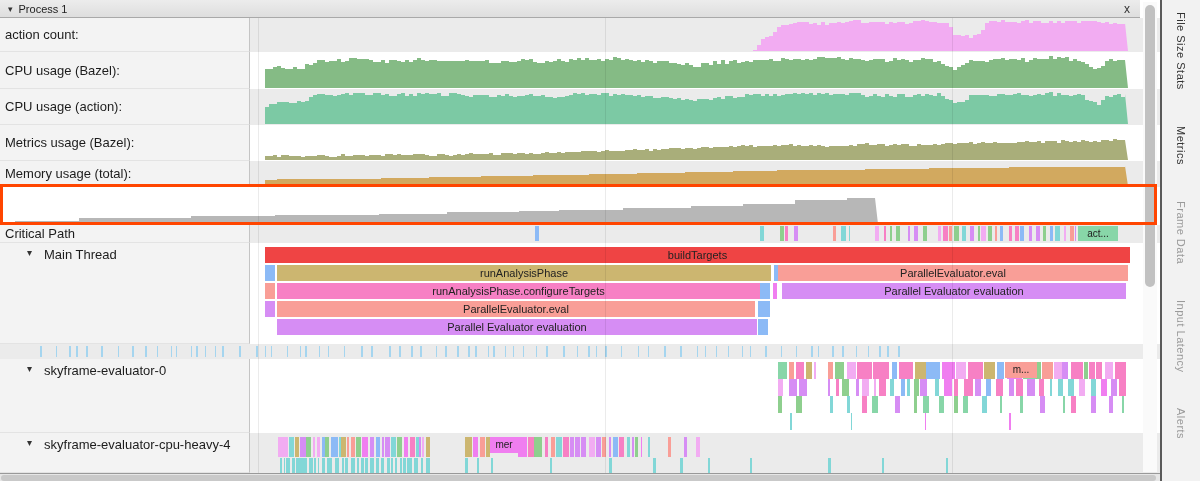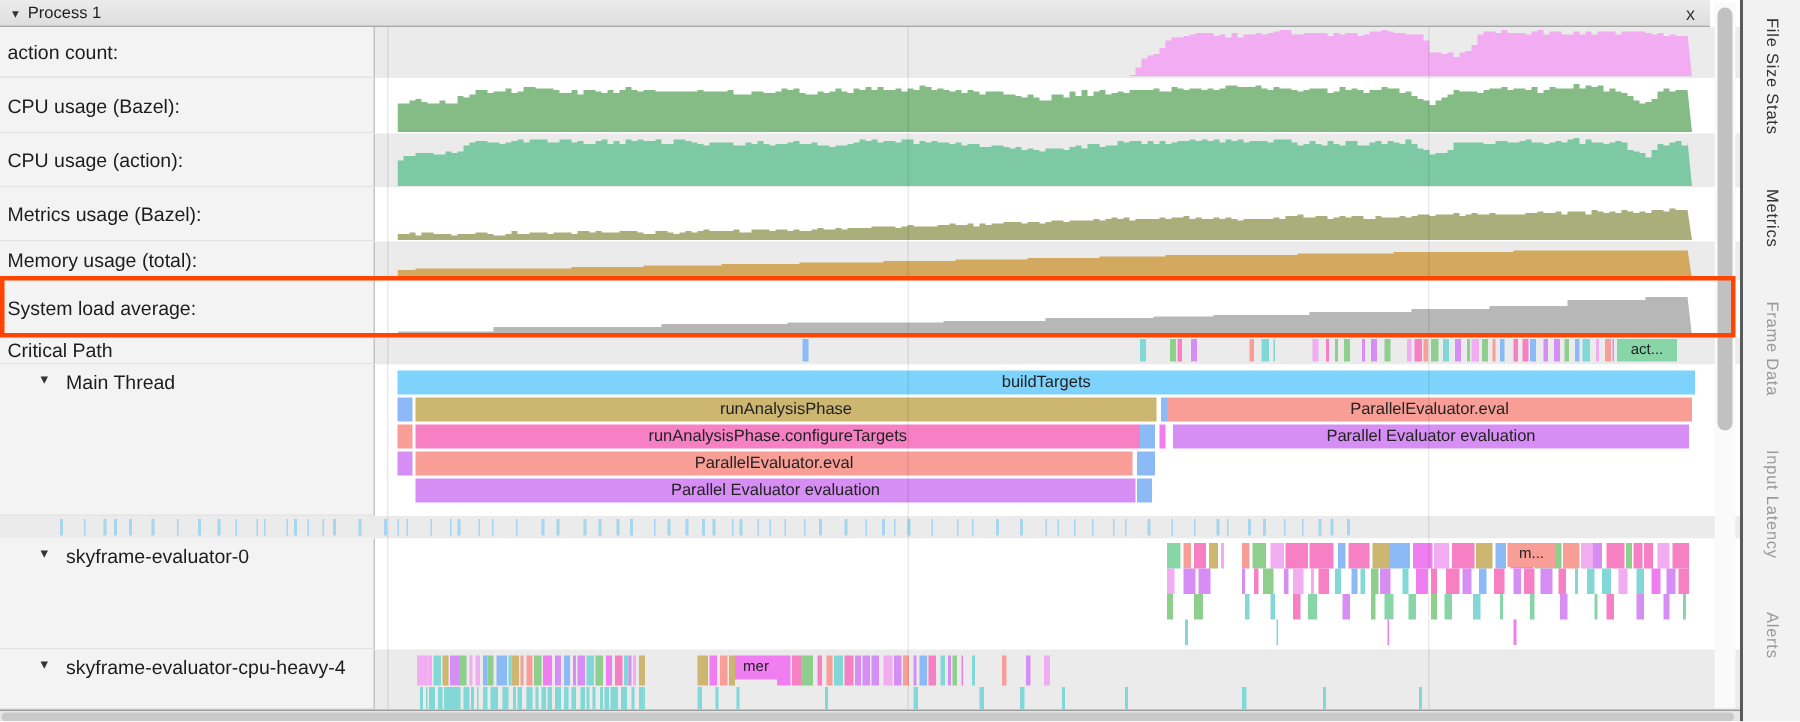--- a/index.html
+++ b/index.html
@@ -117,23 +117,20 @@
         </div>
       <div class="row-chart bg-g" id="ch-mem_total">
           <div class="chartbox">
             <svg viewBox="0 0 863 23" preserveAspectRatio="none">
               <path d="M0,23L0,23L0,17L4,17L4,17L8,17L8,17L12,17L12,16L16,16L16,16L20,16L20,16L24,16L24,16L28,16L28,16L32,16L32,16L36,16L36,16L40,16L40,16L44,16L44,16L48,16L48,16L52,16L52,16L56,16L56,16L60,16L60,16L64,16L64,16L68,16L68,16L72,16L72,16L76,16L76,16L80,16L80,16L84,16L84,16L88,16L88,16L92,16L92,16L96,16L96,16L100,16L100,16L104,16L104,16L108,16L108,16L112,16L112,16L116,16L116,15L120,15L120,15L124,15L124,15L128,15L128,15L132,15L132,15L136,15L136,15L140,15L140,15L144,15L144,15L148,15L148,15L152,15L152,15L156,15L156,15L160,15L160,15L164,15L164,14L168,14L168,14L172,14L172,14L176,14L176,14L180,14L180,14L184,14L184,14L188,14L188,14L192,14L192,14L196,14L196,14L200,14L200,14L204,14L204,14L208,14L208,14L212,14L212,14L216,14L216,13L220,13L220,13L224,13L224,13L228,13L228,13L232,13L232,13L236,13L236,13L240,13L240,13L244,13L244,13L248,13L248,13L252,13L252,13L256,13L256,13L260,13L260,13L264,13L264,13L268,13L268,12L272,12L272,12L276,12L276,12L280,12L280,12L284,12L284,12L288,12L288,12L292,12L292,12L296,12L296,12L300,12L300,12L304,12L304,12L308,12L308,12L312,12L312,12L316,12L316,12L320,12L320,12L324,12L324,11L328,11L328,11L332,11L332,11L336,11L336,11L340,11L340,11L344,11L344,11L348,11L348,11L352,11L352,11L356,11L356,11L360,11L360,11L364,11L364,11L368,11L368,11L372,11L372,10L376,10L376,10L380,10L380,10L384,10L384,10L388,10L388,10L392,10L392,10L396,10L396,10L400,10L400,10L404,10L404,10L408,10L408,10L412,10L412,10L416,10L416,10L420,10L420,9L424,9L424,9L428,9L428,9L432,9L432,9L436,9L436,9L440,9L440,9L444,9L444,9L448,9L448,9L452,9L452,9L456,9L456,9L460,9L460,9L464,9L464,9L468,9L468,8L472,8L472,8L476,8L476,8L480,8L480,8L484,8L484,8L488,8L488,8L492,8L492,8L496,8L496,8L500,8L500,8L504,8L504,8L508,8L508,8L512,8L512,7L516,7L516,7L520,7L520,7L524,7L524,7L528,7L528,7L532,7L532,7L536,7L536,7L540,7L540,7L544,7L544,7L548,7L548,7L552,7L552,7L556,7L556,7L560,7L560,7L564,7L564,7L568,7L568,7L572,7L572,7L576,7L576,7L580,7L580,7L584,7L584,7L588,7L588,7L592,7L592,7L596,7L596,7L600,7L600,6L604,6L604,6L608,6L608,6L612,6L612,6L616,6L616,6L620,6L620,6L624,6L624,6L628,6L628,6L632,6L632,6L636,6L636,6L640,6L640,6L644,6L644,6L648,6L648,6L652,6L652,6L656,6L656,6L660,6L660,6L664,6L664,5L668,5L668,5L672,5L672,5L676,5L676,5L680,5L680,5L684,5L684,5L688,5L688,5L692,5L692,5L696,5L696,5L700,5L700,5L704,5L704,5L708,5L708,5L712,5L712,5L716,5L716,5L720,5L720,5L724,5L724,5L728,5L728,5L732,5L732,5L736,5L736,5L740,5L740,5L744,5L744,4L748,4L748,4L752,4L752,4L756,4L756,4L760,4L760,4L764,4L764,4L768,4L768,4L772,4L772,4L776,4L776,4L780,4L780,4L784,4L784,4L788,4L788,4L792,4L792,4L796,4L796,4L800,4L800,4L804,4L804,4L808,4L808,4L812,4L812,4L816,4L816,4L820,4L820,4L824,4L824,4L828,4L828,4L832,4L832,4L836,4L836,4L840,4L840,4L844,4L844,4L848,4L848,4L852,4L852,4L856,4L856,4L860,4L860,3L863,23Z" fill="#d2a95f"></path>
             </svg>
           </div>
         </div>
     </div>
     <div class="row" style="top:169px;height:38px">
-      <div class="row-label">
-          <span>System load average:</span>
-        </div>
       <div class="row-chart bg-w" id="ch-sys_load">
           <div class="chartbox">
             <svg viewBox="0 0 863 35" preserveAspectRatio="none">
               <path d="M0,35L0,35L0,32L4,32L4,32L8,32L8,32L12,32L12,32L16,32L16,32L20,32L20,32L24,32L24,32L28,32L28,32L32,32L32,32L36,32L36,32L40,32L40,32L44,32L44,32L48,32L48,32L52,32L52,32L56,32L56,32L60,32L60,32L64,32L64,29L68,29L68,29L72,29L72,29L76,29L76,29L80,29L80,29L84,29L84,29L88,29L88,29L92,29L92,29L96,29L96,29L100,29L100,29L104,29L104,29L108,29L108,29L112,29L112,29L116,29L116,29L120,29L120,29L124,29L124,29L128,29L128,29L132,29L132,29L136,29L136,29L140,29L140,29L144,29L144,29L148,29L148,29L152,29L152,29L156,29L156,29L160,29L160,29L164,29L164,29L168,29L168,29L172,29L172,29L176,29L176,27L180,27L180,27L184,27L184,27L188,27L188,27L192,27L192,27L196,27L196,27L200,27L200,27L204,27L204,27L208,27L208,27L212,27L212,27L216,27L216,27L220,27L220,27L224,27L224,27L228,27L228,27L232,27L232,27L236,27L236,27L240,27L240,27L244,27L244,27L248,27L248,27L252,27L252,27L256,27L256,27L260,27L260,26L264,26L264,26L268,26L268,26L272,26L272,26L276,26L276,26L280,26L280,26L284,26L284,26L288,26L288,26L292,26L292,26L296,26L296,26L300,26L300,26L304,26L304,26L308,26L308,26L312,26L312,26L316,26L316,26L320,26L320,26L324,26L324,26L328,26L328,26L332,26L332,26L336,26L336,26L340,26L340,26L344,26L344,26L348,26L348,26L352,26L352,26L356,26L356,26L360,26L360,26L364,26L364,25L368,25L368,25L372,25L372,25L376,25L376,25L380,25L380,25L384,25L384,25L388,25L388,25L392,25L392,25L396,25L396,25L400,25L400,25L404,25L404,25L408,25L408,25L412,25L412,25L416,25L416,25L420,25L420,25L424,25L424,25L428,25L428,25L432,25L432,23L436,23L436,23L440,23L440,23L444,23L444,23L448,23L448,23L452,23L452,23L456,23L456,23L460,23L460,23L464,23L464,23L468,23L468,23L472,23L472,23L476,23L476,23L480,23L480,23L484,23L484,23L488,23L488,23L492,23L492,23L496,23L496,23L500,23L500,23L504,23L504,22L508,22L508,22L512,22L512,22L516,22L516,22L520,22L520,22L524,22L524,22L528,22L528,22L532,22L532,22L536,22L536,22L540,22L540,22L544,22L544,21L548,21L548,21L552,21L552,21L556,21L556,21L560,21L560,21L564,21L564,21L568,21L568,21L572,21L572,21L576,21L576,21L580,21L580,21L584,21L584,21L588,21L588,21L592,21L592,21L596,21L596,21L600,21L600,21L604,21L604,21L608,21L608,19L612,19L612,19L616,19L616,19L620,19L620,19L624,19L624,19L628,19L628,19L632,19L632,19L636,19L636,19L640,19L640,19L644,19L644,19L648,19L648,19L652,19L652,19L656,19L656,19L660,19L660,19L664,19L664,19L668,19L668,19L672,19L672,19L676,19L676,17L680,17L680,17L684,17L684,17L688,17L688,17L692,17L692,17L696,17L696,17L700,17L700,17L704,17L704,17L708,17L708,17L712,17L712,17L716,17L716,17L720,17L720,17L724,17L724,17L728,17L728,15L732,15L732,15L736,15L736,15L740,15L740,15L744,15L744,15L748,15L748,15L752,15L752,15L756,15L756,15L760,15L760,15L764,15L764,15L768,15L768,15L772,15L772,15L776,15L776,15L780,15L780,11L784,11L784,11L788,11L788,11L792,11L792,11L796,11L796,11L800,11L800,11L804,11L804,11L808,11L808,11L812,11L812,11L816,11L816,11L820,11L820,11L824,11L824,11L828,11L828,11L832,11L832,9L836,9L836,9L840,9L840,9L844,9L844,9L848,9L848,9L852,9L852,9L856,9L856,9L860,9L860,9L863,35Z" fill="#b7b7b7"></path>
             </svg>
           </div>
         </div>
     </div>
     <div class="row" style="top:207px;height:18px">
       <div class="row-label">
@@ -179,21 +176,21 @@
           <div class="bar" style="left: 825px; top: 1px; width: 1px; height: 15px; background: rgb(214, 141, 244);"></div>
           <div class="badge" style="left: 828px; top: 1px; width: 40px; height: 15px; background: rgb(136, 214, 168);">act...</div>
         </div>
     </div>
     <div class="row" style="top:225px;height:101px">
       <div class="row-label topalign">
           <span class="tri">▾</span>
           <span>Main Thread</span>
         </div>
       <div class="row-chart bg-w" id="ch-main">
-          <div class="span" style="left: 15px; top: 4px; width: 865px; height: 16px; background: #7dd3fc;">buildTargets</div>
+          <div class="span" style="left: 15px; top: 4px; width: 865px; height: 16px; background: #ef4444;">buildTargets</div>
           <div class="span" style="left: 15px; top: 22px; width: 10px; height: 16px; background: rgb(140, 186, 246);"></div>
           <div class="span" style="left: 27px; top: 22px; width: 494px; height: 16px; background: rgb(204, 182, 112);">runAnalysisPhase</div>
           <div class="span" style="left: 524px; top: 22px; width: 4px; height: 16px; background: rgb(140, 186, 246);"></div>
           <div class="span" style="left: 528px; top: 22px; width: 350px; height: 16px; background: rgb(249, 158, 151);">ParallelEvaluator.eval</div>
           <div class="span" style="left: 15px; top: 40px; width: 10px; height: 16px; background: rgb(249, 158, 151);"></div>
           <div class="span" style="left: 27px; top: 40px; width: 483px; height: 16px; background: rgb(247, 128, 196);">runAnalysisPhase.configureTargets</div>
           <div class="span" style="left: 510px; top: 40px; width: 10px; height: 16px; background: rgb(140, 186, 246);"></div>
           <div class="span" style="left: 523px; top: 40px; width: 4px; height: 16px; background: rgb(240, 126, 240);"></div>
           <div class="span" style="left: 532px; top: 40px; width: 344px; height: 16px; background: rgb(214, 141, 244);">Parallel Evaluator evaluation</div>
           <div class="span" style="left: 15px; top: 58px; width: 10px; height: 16px; background: rgb(214, 141, 244);"></div>

